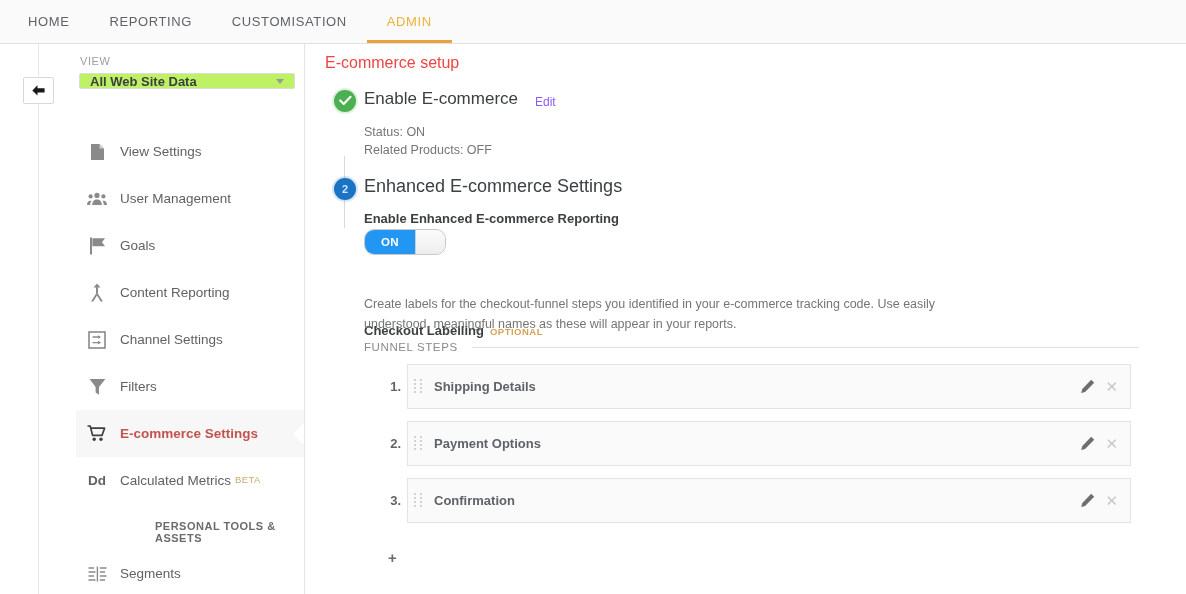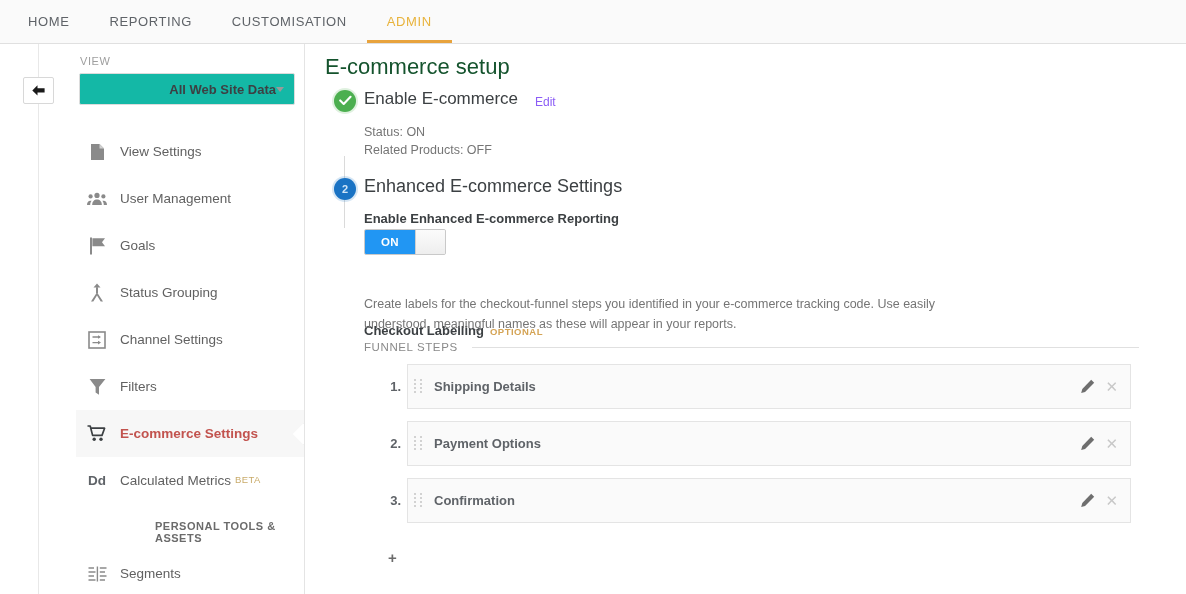--- a/index.html
+++ b/index.html
@@ -70,28 +70,27 @@
     border-right: 1px solid #e4e4e4;
     overflow: hidden;
   }
   .view-label {
     position: absolute; left: 4px; top: 11px;
     font-size: 11px; letter-spacing: 0.6px;
     color: #9e9e9e;
   }
   .view-select {
     position: absolute; left: 3px; top: 29px;
-    width: 216px; height: 32px;
+    width: 216px; height: 16px;
     border: 1px solid #dcdcdc;
     border-radius: 2px;
-    background: #14b8a6;
+    background: #bef264;
     display: flex; align-items: center;
     padding: 0 10px;
     cursor: pointer;
-    text-align: right;
   }
   .view-select-text {
     font-size: 13px; font-weight: bold; color: #3c4043;
     flex: 1;
   }
   .caret {
     width: 0; height: 0;
     border-left: 4px solid transparent;
     border-right: 4px solid transparent;
     border-top: 5px solid #9a9a9a;
@@ -148,21 +147,21 @@
 
   
   .main {
     position: absolute; top: 44px; left: 306px;
     width: 880px; height: 550px;
     background: #ffffff;
     overflow: hidden;
   }
   .page-title {
     position: absolute; left: 19px; top: 10px;
-    font-size: 22px; color: #14532d; font-weight: normal;
+    font-size: 16px; color: #ef4444; font-weight: normal;
   }
 
   
   .step-connector {
     position: absolute;
     left: 38px; top: 112px;
     width: 1px; height: 72px;
     background: #dadada;
   }
 
@@ -207,21 +206,21 @@
   .step2-sub {
     position: absolute; left: 58px; top: 167px;
     font-size: 13px; font-weight: bold; color: #3c4043;
   }
 
   
   .toggle {
     position: absolute; left: 58px; top: 185px;
     width: 82px; height: 26px;
     border: 1px solid #c9c9c9;
-    border-radius: 2px;
+    border-radius: 10px;
     display: flex;
     overflow: hidden;
     cursor: pointer;
     background: #f0f0f0;
   }
   .toggle-on {
     width: 50px;
     background: #2196f3;
     display: flex; align-items: center; justify-content: center;
     color: #ffffff; font-size: 11.5px; font-weight: bold;
@@ -398,21 +397,21 @@
     </div>
 
     <div class="nav-item">
       <span class="ico">
         <svg width="16" height="19" viewBox="0 0 16 19" aria-hidden="true">
           <path d="M8 0.5 L11.5 4.6 H4.5 Z" fill="#8a8a8a"></path>
           <rect x="7" y="4.2" width="2" height="6" fill="#8a8a8a"></rect>
           <path d="M8 9.2 L2 18.6 L4.3 18.6 L8 12.6 L11.7 18.6 L14 18.6 Z" fill="#8a8a8a"></path>
         </svg>
       </span>
-      <span class="label">Status Grouping</span>
+      <span class="label">Content Reporting</span>
     </div>
 
     <div class="nav-item">
       <span class="ico">
         <svg width="18" height="18" viewBox="0 0 18 18" aria-hidden="true">
           <rect x="1" y="1" width="16" height="16" fill="none" stroke="#8a8a8a" stroke-width="1.6"></rect>
           <path d="M4.5 6 H11.5 M4.5 11.6 H11.5" stroke="#8a8a8a" stroke-width="1.4"></path>
           <path d="M10 4.2 L13 6 L10 7.8 Z" fill="#8a8a8a"></path>
           <path d="M10 9.8 L13 11.6 L10 13.4 Z" fill="#8a8a8a"></path>
         </svg>

